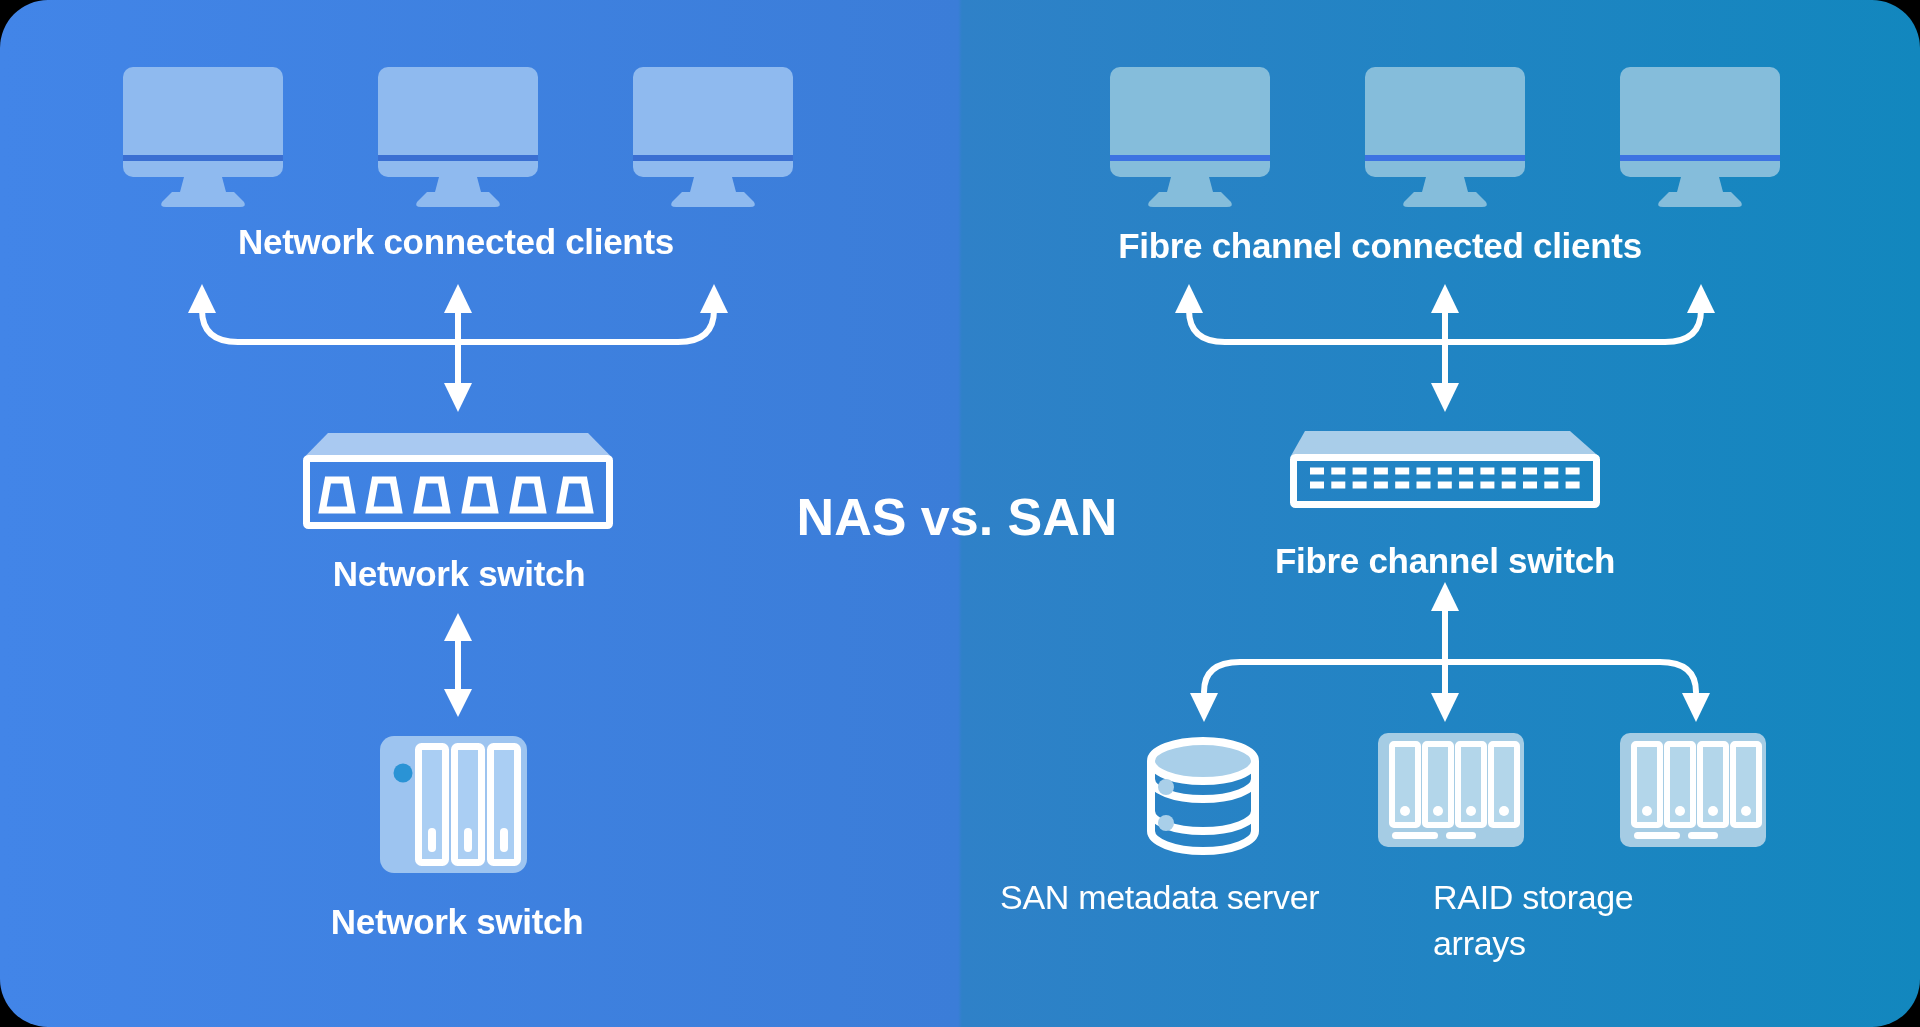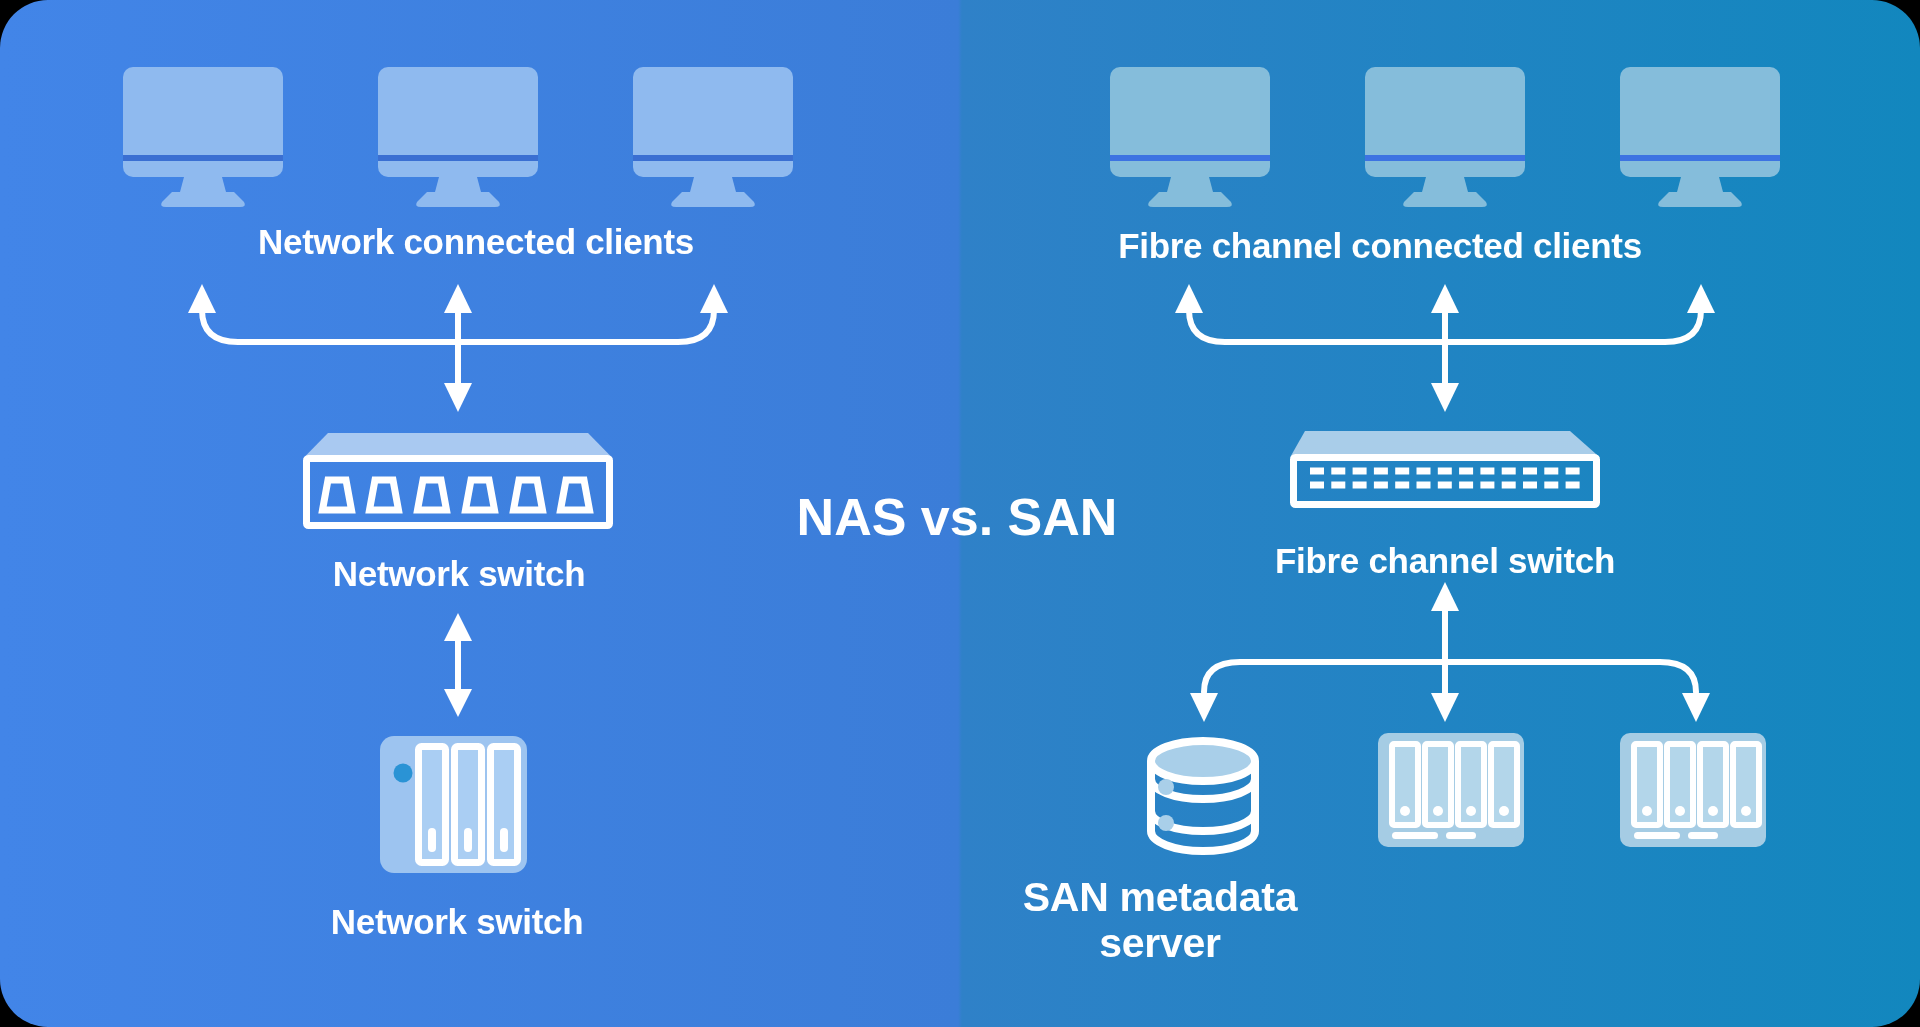--- a/index.html
+++ b/index.html
@@ -14,22 +14,22 @@
     font-family:"Liberation Sans", sans-serif;
   }
   .abs{position:absolute;}
   .lbl{
     position:absolute;transform:translateX(-50%);
     color:#fff;font-weight:700;font-size:35px;line-height:40px;
     text-align:center;white-space:nowrap;letter-spacing:-0.3px;
   }
   .lbl2{
     position:absolute;transform:translateX(-50%);
-    color:#fff;font-weight:700;font-size:41px;line-height:46px;
-    text-align:center;letter-spacing:-0.3px;white-space:normal;
+    color:#fff;font-weight:400;font-size:34px;line-height:46px;
+    text-align:left;letter-spacing:-0.3px;white-space:normal;
   }
   .title{
     position:absolute;transform:translateX(-50%);
     color:#fff;font-weight:700;font-size:52px;line-height:56px;
     text-align:center;white-space:nowrap;
   }
   svg{display:block;width:100%;height:100%;overflow:visible;}
 
   .nas-side{--mon-screen:var(--monitor-screen-left,#8FBAEF);
             --mon-stripe:var(--monitor-stripe-left,#3A6FD2);
@@ -79,21 +79,21 @@
     </div>
     <div class="abs" style="left:633px;top:67px;width:160px;height:140px;">
       <svg viewBox="0 0 160 140">
         <rect class="mon-screen" x="0" y="0" width="160" height="110" rx="10"></rect>
         <rect class="mon-stripe" x="0" y="88" width="160" height="6"></rect>
         <polygon class="mon-screen" points="61,110 99,110 103,125 57,125"></polygon>
         <path class="mon-screen" d="M49,125 H111 L121,135 Q124,140 117,140 H43 Q36,140 39,135 Z"></path>
       </svg>
     </div>
 
-    <div class="lbl" style="left:476px;top:222px;">Network connected clients</div>
+    <div class="lbl" style="left:456px;top:222px;">Network connected clients</div>
 
     <div class="abs" style="left:186px;top:282px;width:544px;height:132px;">
       <svg viewBox="0 0 544 132">
         <path class="arrow-line" d="M16,28 Q16,60 52,60 H492 Q528,60 528,28"></path>
         <path class="arrow-line" d="M272,30 V104"></path>
         <polygon class="fill-white" points="16,2 2,31 30,31"></polygon>
         <polygon class="fill-white" points="272,2 258,31 286,31"></polygon>
         <polygon class="fill-white" points="528,2 514,31 542,31"></polygon>
         <polygon class="fill-white" points="272,130 258,101 286,101"></polygon>
       </svg>
@@ -240,15 +240,16 @@
         <circle class="fill-white" cx="60" cy="78" r="5"></circle>
         <circle class="fill-white" cx="93" cy="78" r="5"></circle>
         <circle class="fill-white" cx="126" cy="78" r="5"></circle>
         <rect class="fill-white" x="14" y="99" width="46" height="7" rx="3.5"></rect>
         <rect class="fill-white" x="68" y="99" width="30" height="7" rx="3.5"></rect>
       </svg>
     </div>
 
     <div class="lbl2" style="left:1160px;top:874px;width:320px;">SAN metadata server</div>
 
+    <div class="lbl2" style="left:1578px;top:874px;width:290px;">RAID storage arrays</div>
   </div>
 
 </div>
 
 </body></html>

